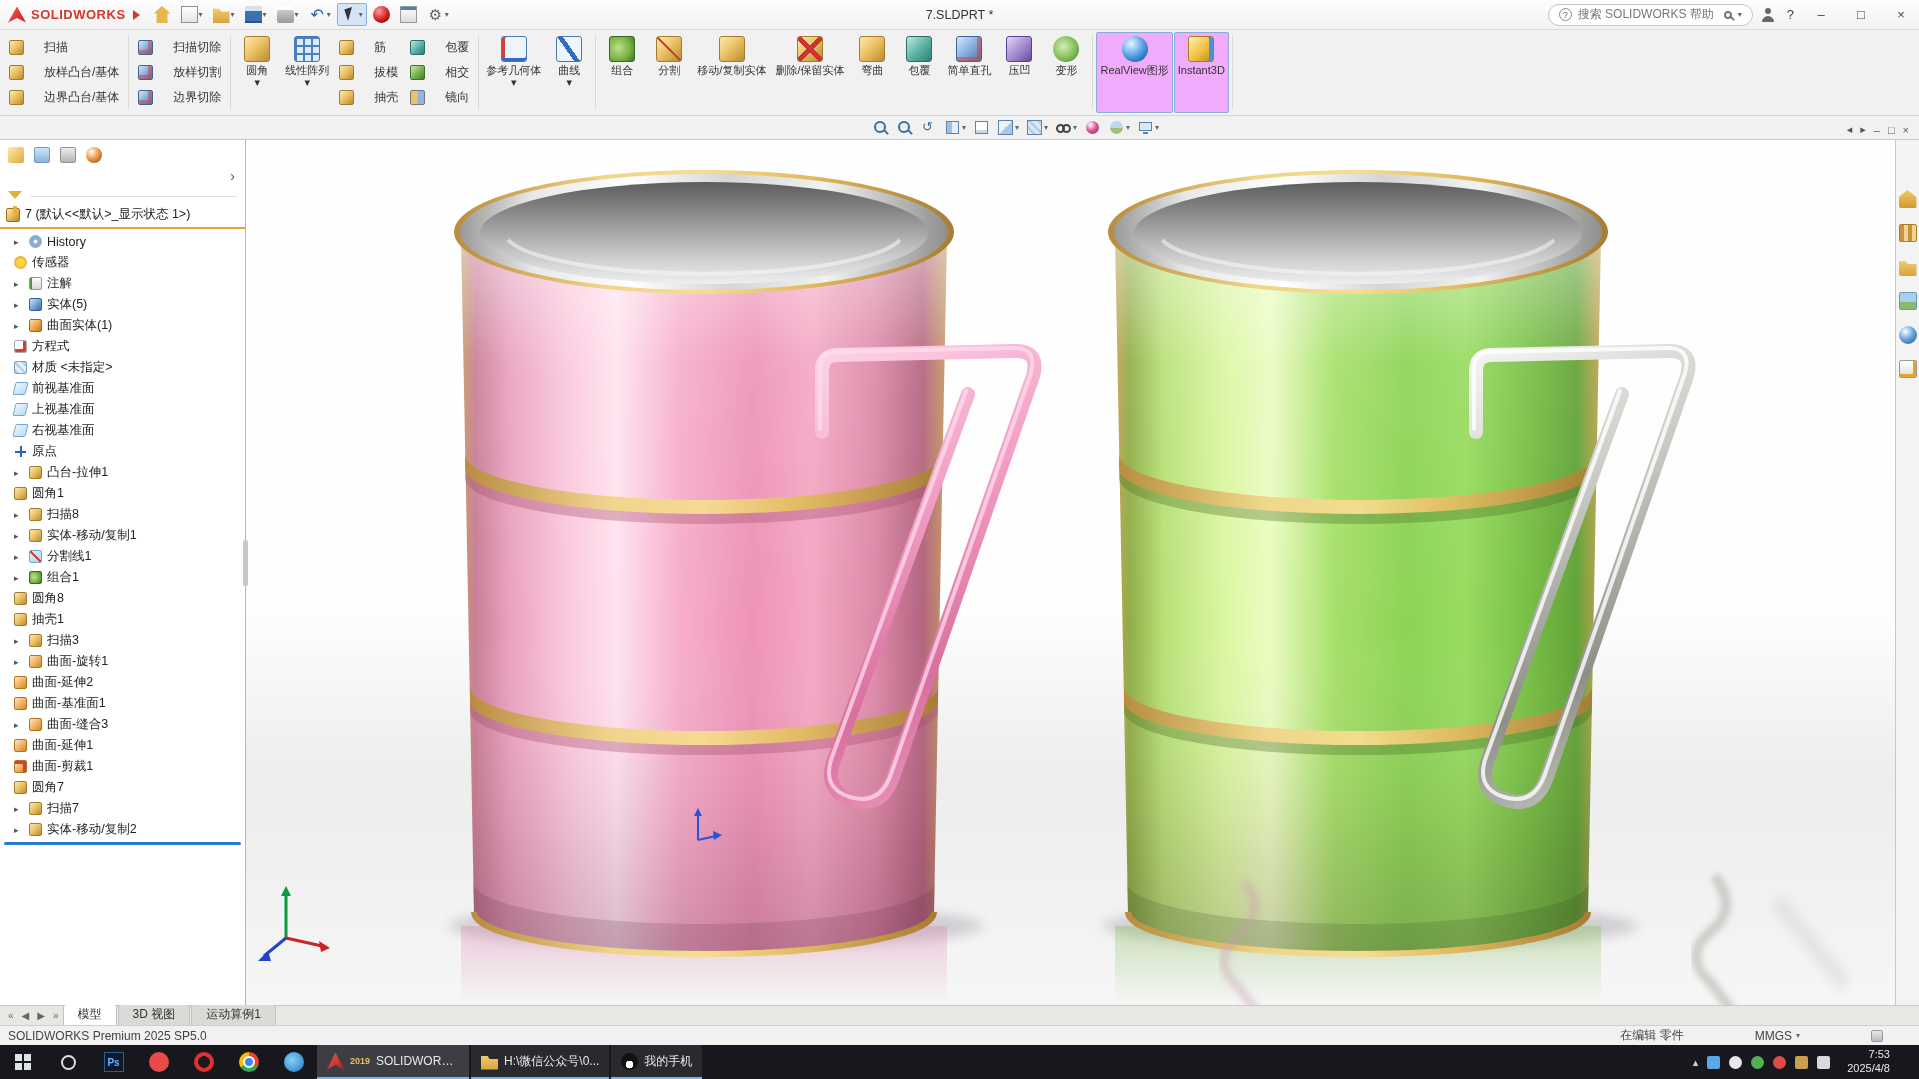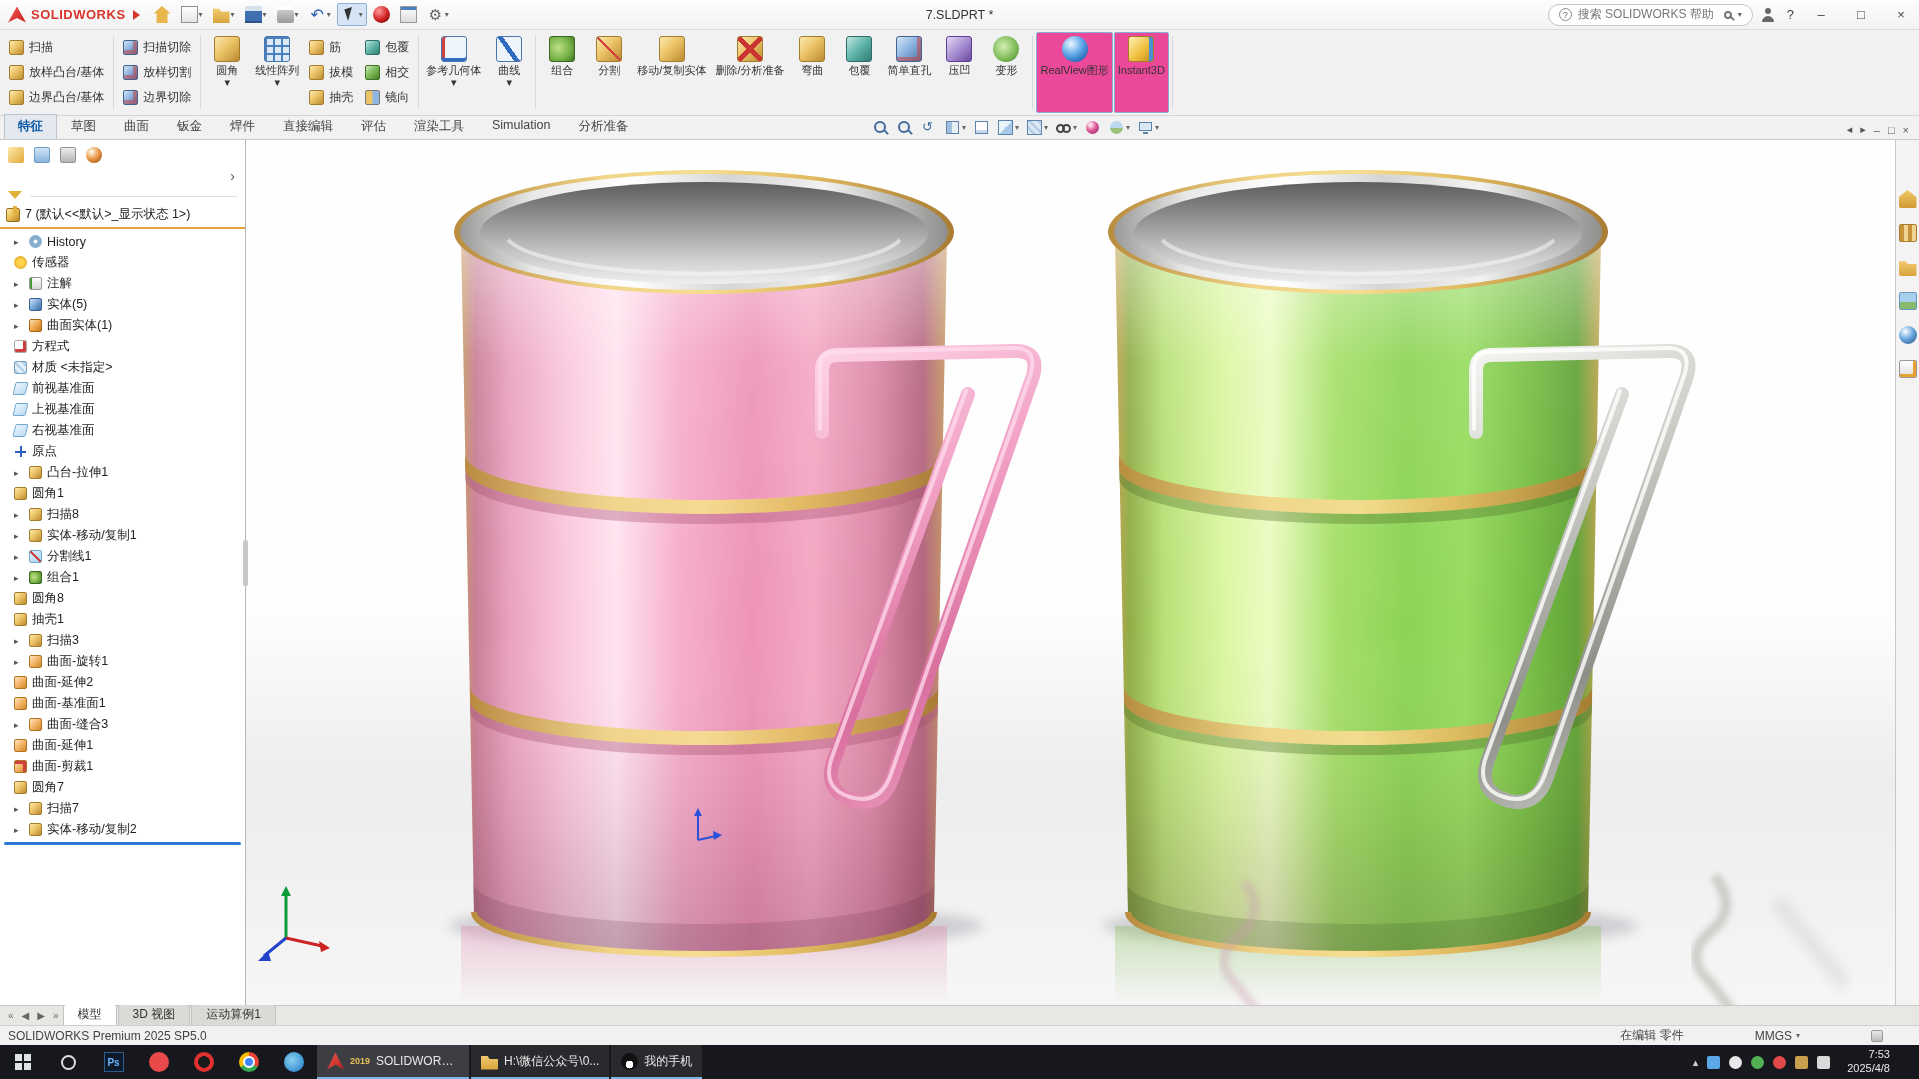--- a/index.html
+++ b/index.html
@@ -40,25 +40,25 @@
   .user::after { content:""; position:absolute; width:12px; height:6px; border-radius:6px 6px 0 0; background:#666; left:1px; bottom:0; }
   .helpq { color:#444; font-size:13px; padding:0 3px; }
   .wc { width:32px; height:29px; display:flex; align-items:center; justify-content:center; font-size:13px; color:#444; }
 
   
   .ribbon { height:86px; background:#f1f1f1; border-bottom:1px solid #d6d6d6; display:flex; align-items:stretch; padding:2px 3px; overflow:hidden; flex:none; }
   .rgroup { display:flex; gap:1px; flex:none; }
   .rgroup.stack { flex-direction:column; justify-content:center; gap:0; }
   .rsep { width:1px; background:#d8d8d8; margin:4px 3px; flex:none; }
   .rbtn { display:flex; flex-direction:column; align-items:center; justify-content:flex-start; padding:3px 3px 1px; max-width:78px; min-width:46px; font-size:11px; line-height:1.12; color:#333; text-align:center; border:1px solid transparent; }
-  .rbtn.pressed { background:#ec4899; border:1px solid #88aed6; border-radius:2px; }
+  .rbtn.pressed { background:#f0abfc; border:1px solid #88aed6; border-radius:2px; }
   .rlabel { margin-top:2px; }
   .rdd { height:9px; }
   .ricon { width:26px; height:26px; border-radius:3px; flex:none; }
-  .sbtn { display:flex; align-items:center; gap:5px; padding:2px 6px; font-size:12px; color:#333; height:25px; white-space:nowrap; }
+  .sbtn { display:flex; align-items:center; gap:20px; padding:2px 6px; font-size:12px; color:#333; height:25px; white-space:nowrap; }
   .sicon { width:15px; height:15px; border-radius:2px; flex:none; }
 
   .extrude-icon,.revolve-icon,.sweep-icon,.loft-icon,.boundary-icon,.fillet-icon,.rib-icon,.draft-icon,.shell-icon,.flex-icon,.move-body-icon
     { background:linear-gradient(135deg,#fbe9b0,#ecc468 45%,#bb8a2e); border:1px solid #a37d2e; }
   .cut-extrude-icon,.cut-revolve-icon,.cut-sweep-icon,.cut-loft-icon,.cut-boundary-icon,.hole-wizard-icon,.hole-icon
     { background:linear-gradient(135deg,#d6e6f6,#8fb6e2 45%,#4a76ab); border:1px solid #3f6492; box-shadow:inset -4px -4px 0 rgba(200,70,70,.55); }
   .linear-pattern-icon { background-image:linear-gradient(#4a7fc0 2px,transparent 2px),linear-gradient(90deg,#4a7fc0 2px,transparent 2px); background-size:8px 8px; background-color:#dce9f7; border:1px solid #4a76ab; }
   .wrap-icon,.wrap2-icon { background:linear-gradient(135deg,#bfe8e2,#5fb4a8 50%,#2e7c72); border:1px solid #2e6c64; }
   .intersect-icon { background:linear-gradient(135deg,#cde8b8,#7ab854 50%,#46802a); border:1px solid #3f7226; }
   .mirror-icon { background:linear-gradient(90deg,#ecc468 49%,#8fb6e2 51%); border:1px solid #777; }
@@ -390,21 +390,21 @@
         </div>
 
         <div class="rbtn">
           <span class="ricon move-body-icon"></span>
           <span class="rlabel">移动/复制实体</span>
 
         </div>
 
         <div class="rbtn">
           <span class="ricon delete-body-icon"></span>
-          <span class="rlabel">删除/分析准备</span>
+          <span class="rlabel">删除/保留实体</span>
 
         </div>
 
         <div class="rbtn">
           <span class="ricon flex-icon"></span>
           <span class="rlabel">弯曲</span>
 
         </div>
 
         <div class="rbtn">
@@ -443,42 +443,20 @@
         <div class="rbtn pressed">
           <span class="ricon instant3d-icon"></span>
           <span class="rlabel">Instant3D</span>
 
         </div>
       </div>
     <div class="rsep"></div>
   </div>
 
   <div class="tabrow">
-    <div class="tabs">
-
-        <span class="ctab active">特征</span>
-
-        <span class="ctab">草图</span>
-
-        <span class="ctab">曲面</span>
-
-        <span class="ctab">钣金</span>
-
-        <span class="ctab">焊件</span>
-
-        <span class="ctab">直接编辑</span>
-
-        <span class="ctab">评估</span>
-
-        <span class="ctab">渲染工具</span>
-
-        <span class="ctab">Simulation</span>
-
-        <span class="ctab">分析准备</span>
-      </div>
     <div class="hud">
 
         <span class="hbtn">
           <span class="hicon zoom-fit-icon"></span>
 
         </span>
 
         <span class="hbtn">
           <span class="hicon zoom-area-icon"></span>
 

